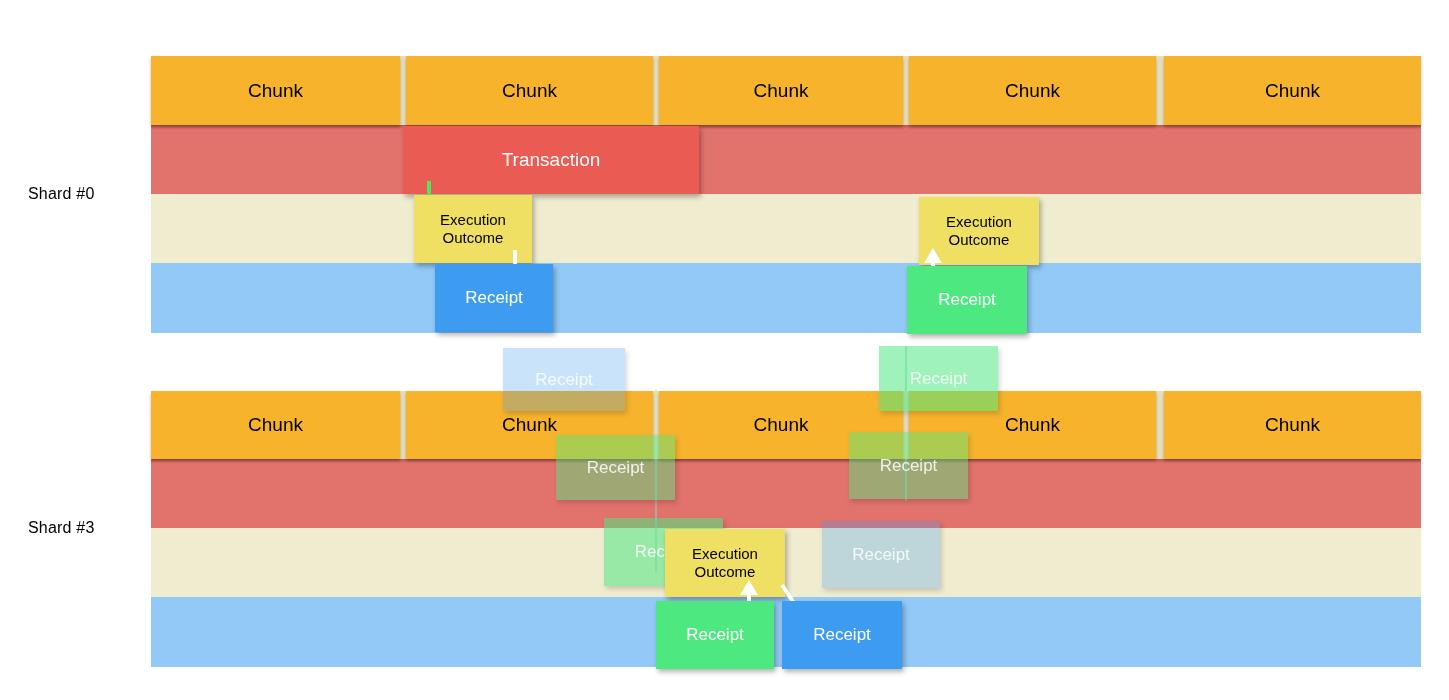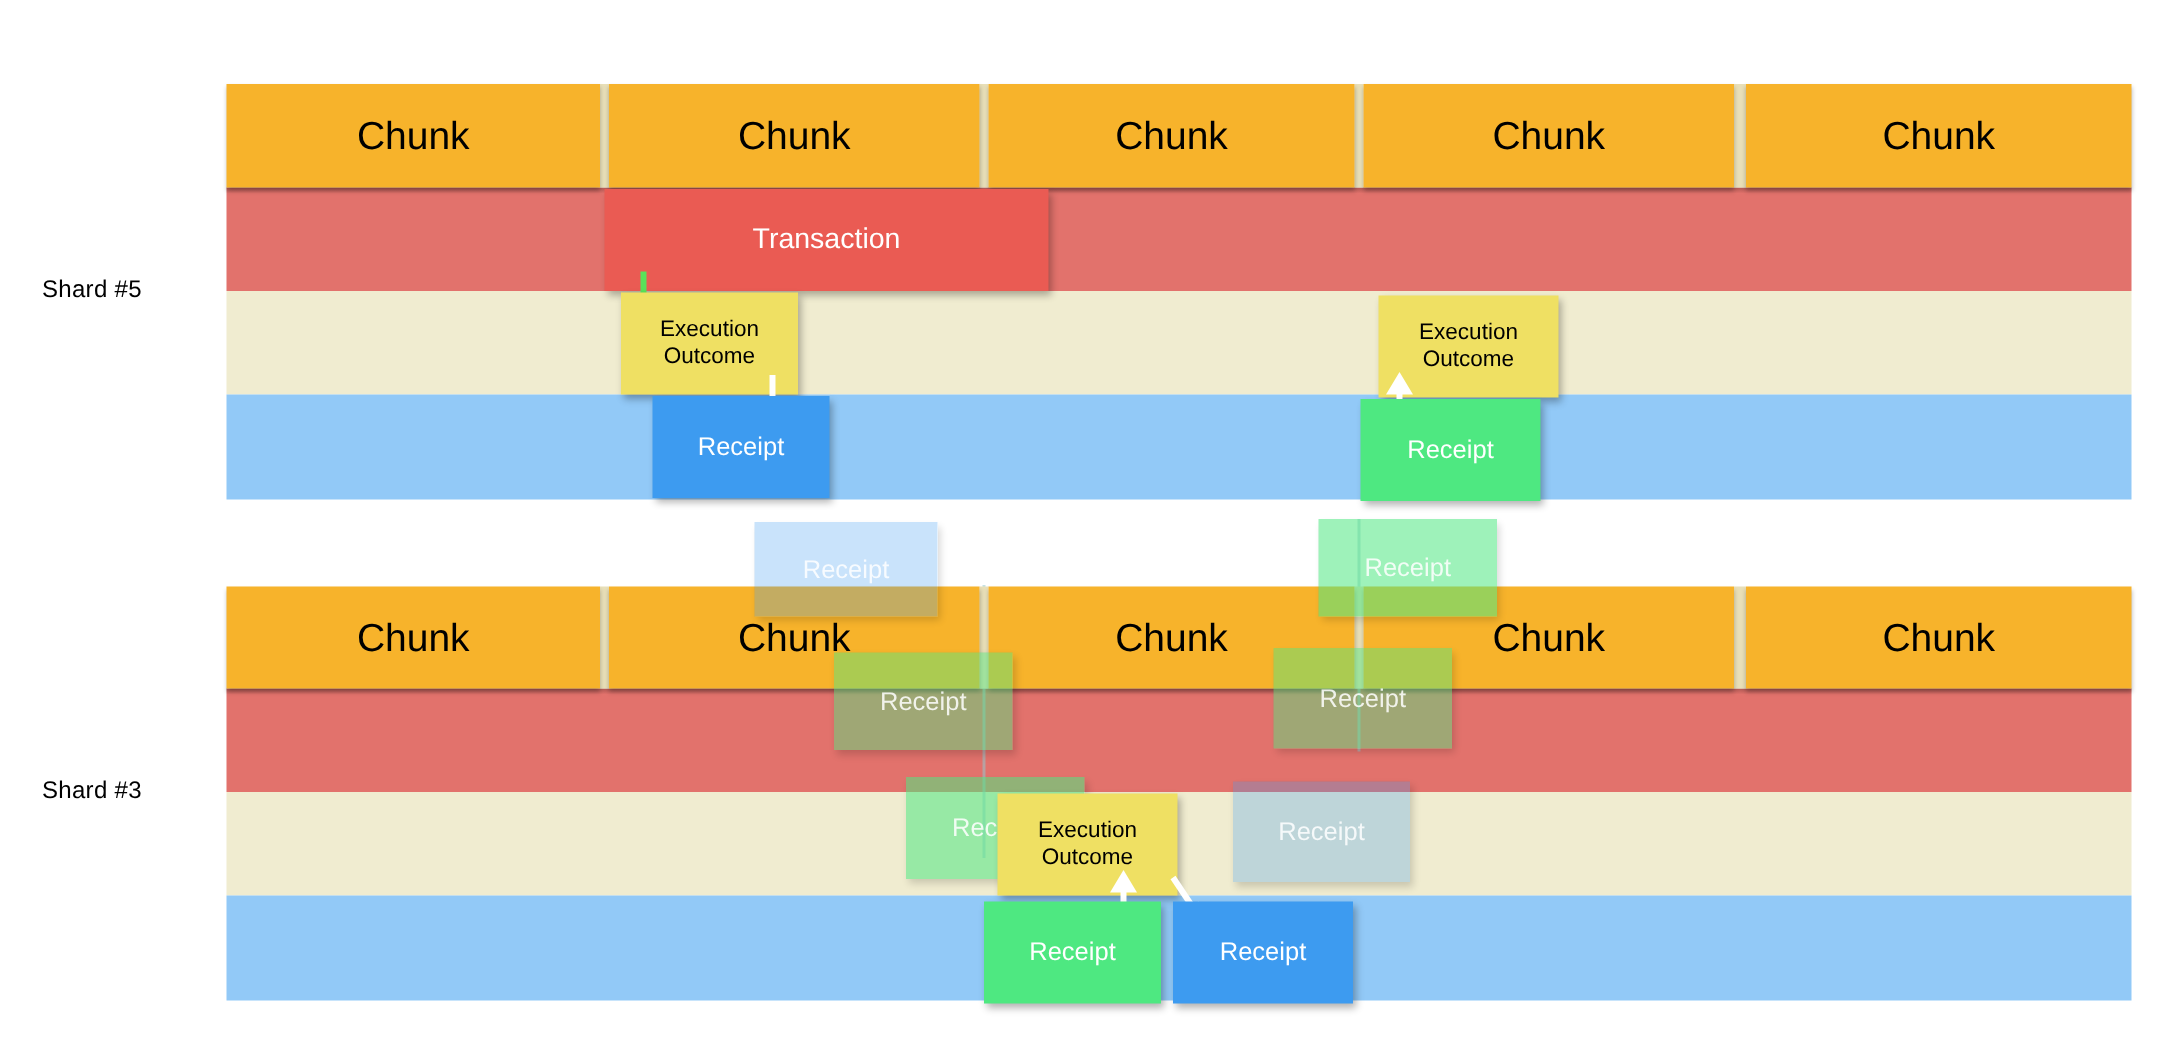--- a/index.html
+++ b/index.html
@@ -35,21 +35,21 @@
     position:absolute;left:151px;width:1270px;height:4px;
     background:linear-gradient(to bottom, rgba(0,0,0,.22), rgba(0,0,0,0));
     pointer-events:none;
   }
 
   
   .chunk{
     position:absolute;
     background:#f7b32b;
     display:flex;align-items:center;justify-content:center;
-    font-size:26px;color:#000;
+    font-size:19px;color:#000;
     box-shadow:0 2px 3px rgba(0,0,0,.28);
   }
   .chunk-gap{
     position:absolute;
     background:#e8dfb8;
   }
 
   
   .box{
     position:absolute;
@@ -84,21 +84,21 @@
 
   
   .arrow{ position:absolute; }
   .arrow svg{ display:block; overflow:visible; }
 </style>
 </head>
 <body>
 
 <div id="stage">
 
-  <div class="shard-label" style="left:28px;top:185px;">Shard #5</div>
+  <div class="shard-label" style="left:28px;top:185px;">Shard #0</div>
 
   <div class="band band-tx" style="top:125px;height:69px;"></div>
   <div class="band band-eo" style="top:194px;height:69px;"></div>
   <div class="band band-rc" style="top:263px;height:70px;"></div>
   <div class="chunkrow-shadow" style="top:125px;"></div>
 
   <div class="chunk-gap" style="left:400px;top:56px;width:6px;height:69px;"></div>
   <div class="chunk-gap" style="left:653px;top:56px;width:6px;height:69px;"></div>
   <div class="chunk-gap" style="left:903px;top:56px;width:6px;height:69px;"></div>
   <div class="chunk-gap" style="left:1156px;top:56px;width:8px;height:69px;"></div>

